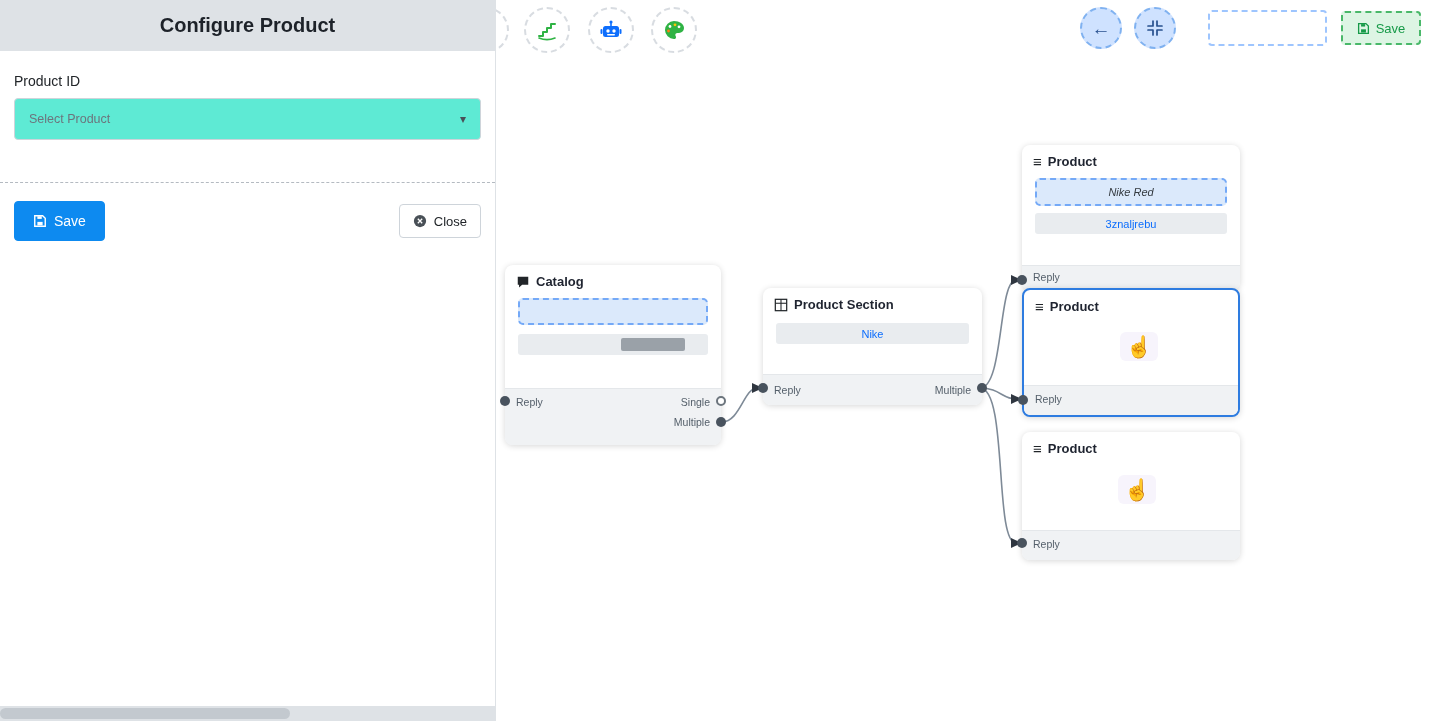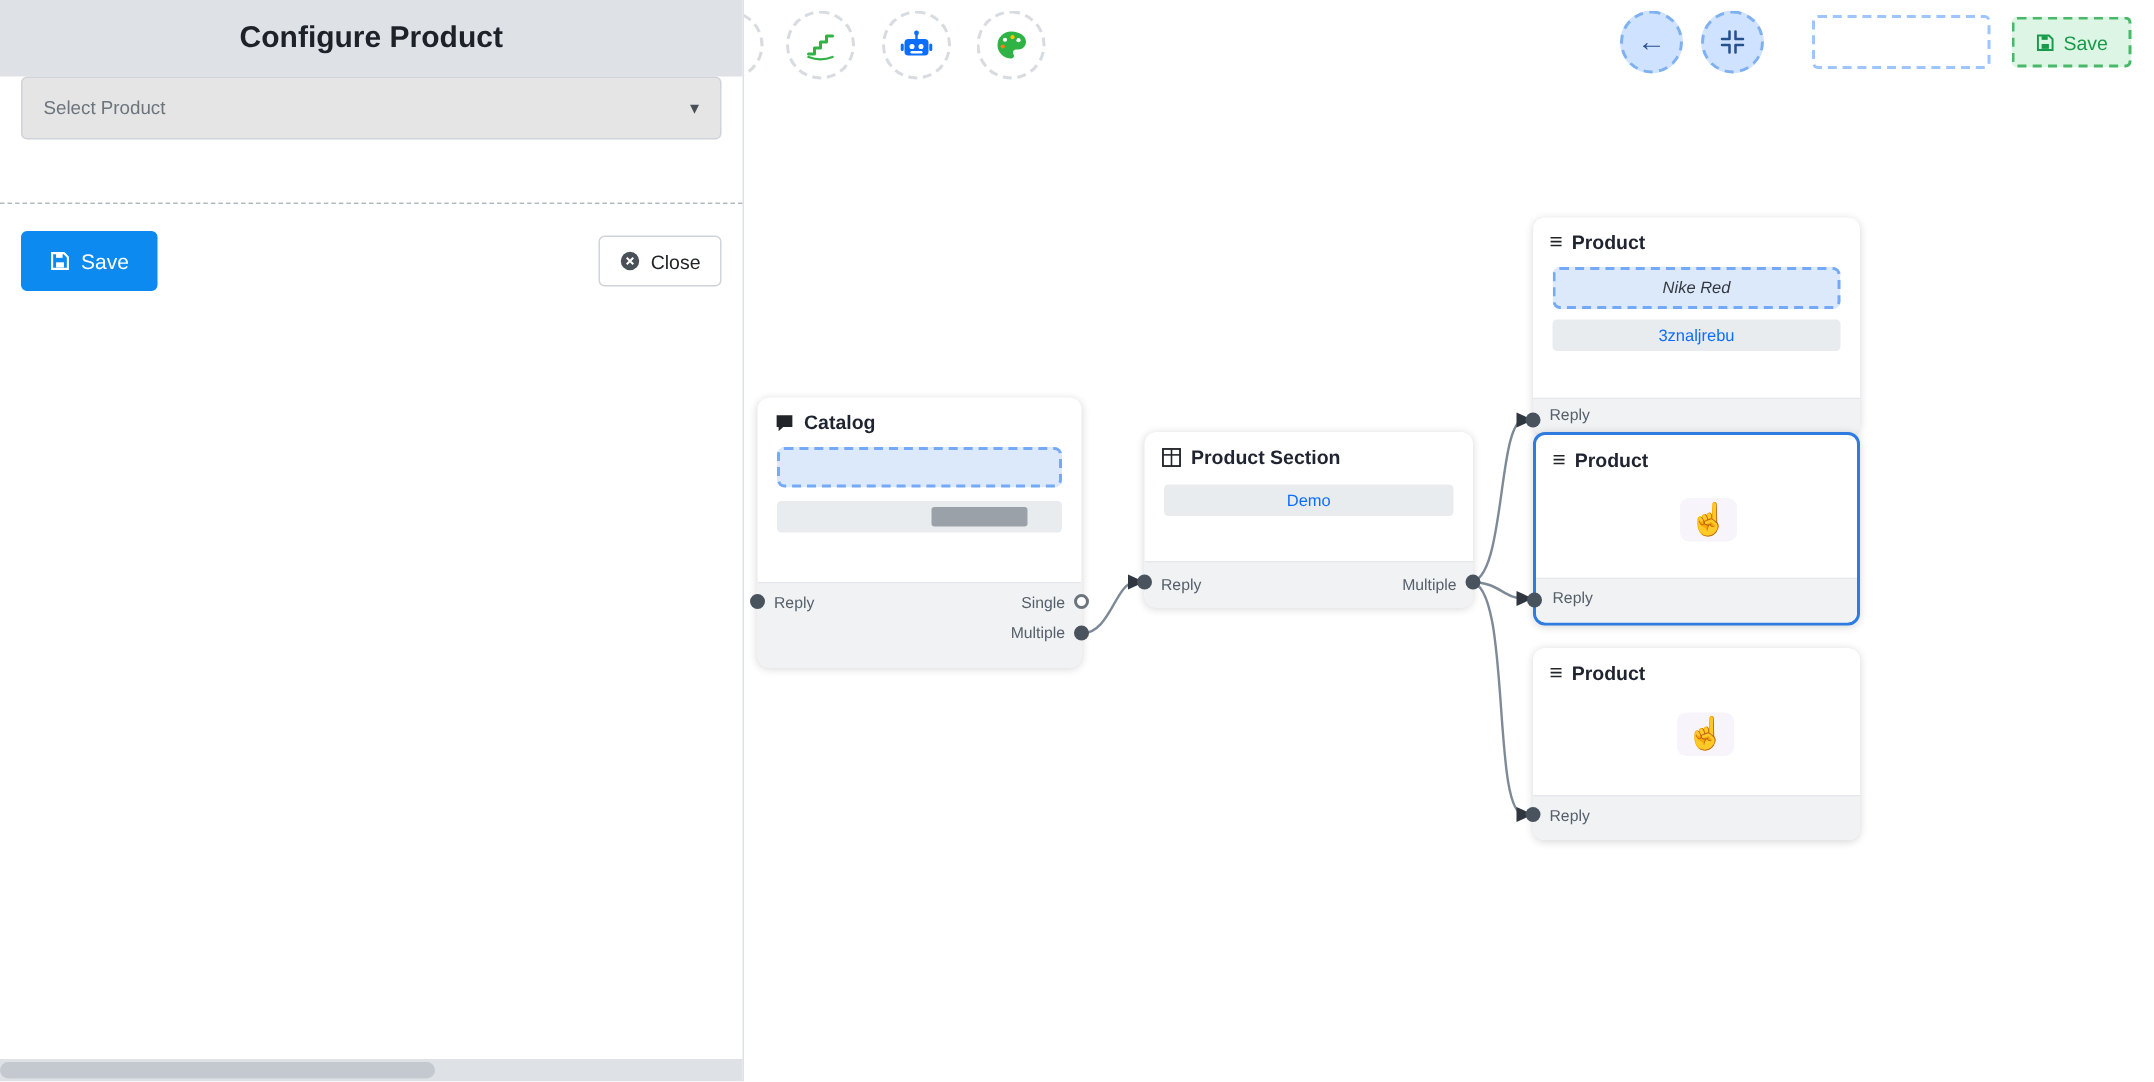--- a/index.html
+++ b/index.html
@@ -9,21 +9,21 @@
 
   
   .left-panel { position:absolute; left:0; top:0; width:496px; height:721px;
     background:#fff; border-right:1px solid #dee2e6; z-index:5; }
   .panel-header { height:51px; background:#dee2e6; display:flex; align-items:center;
     justify-content:center; font-size:20px; font-weight:700; color:#1d2229; }
   .panel-body { padding:0 14px; }
   .field-label { display:block; margin:22px 0 9px; font-size:14px; color:#212529; }
   .select-box { height:42px; border:1px solid #ced4da; border-radius:4px;
     display:flex; align-items:center; justify-content:space-between;
-    padding:0 14px; background:#e5e5e5; cursor:pointer; }
+    padding:0 14px; background:#5eead4; cursor:pointer; }
   .select-box .sel-text { font-size:12.5px; color:#6c757d; }
   .select-box .chev { font-size:12px; color:#495057; }
   .dashed-divider { margin:42px -14px 0; border-top:1px dashed #b4bac1; }
   .panel-actions { margin-top:18px; display:flex; align-items:center; justify-content:space-between; }
   .btn-save-primary { display:inline-flex; align-items:center; gap:7px; height:40px;
     padding:0 18px; background:#0d8af0; color:#fff; border:1px solid #0d8af0;
     border-radius:4px; font-size:14px; cursor:pointer; font-family:inherit; }
   .btn-close { display:inline-flex; align-items:center; gap:7px; height:34px;
     padding:0 13px; background:#fff; color:#212529; border:1px solid #ced4da;
     border-radius:4px; font-size:13px; cursor:pointer; font-family:inherit; }
@@ -84,20 +84,21 @@
   .icon-svg { display:block; }
 </style>
 </head>
 <body>
 
 <div class="page">
 
   <div class="left-panel">
     <div class="panel-header">Configure Product</div>
     <div class="panel-body">
+      <label class="field-label">Product ID</label>
       <div class="select-box">
         <span class="sel-text">Select Product</span>
         <span class="chev">▾</span>
       </div>
       <div class="dashed-divider"></div>
       <div class="panel-actions">
         <button class="btn-save-primary">
           <svg class="icon-svg" width="14" height="14" viewBox="0 0 16 16">
             <path d="M2 2h9l3 3v9H2z" fill="none" stroke="#fff" stroke-width="1.6"></path>
             <rect x="5" y="9" width="6" height="4" fill="#fff"></rect>
@@ -204,21 +205,21 @@
 
     <div class="node" style="left:267px; top:288px; width:219px; height:117px;">
       <div class="node-header">
         <svg class="icon-svg" width="14" height="14" viewBox="0 0 16 16">
           <rect x="1.5" y="1.5" width="13" height="13" fill="none" stroke="#212529" stroke-width="1.4"></rect>
           <line x1="1.5" y1="6" x2="14.5" y2="6" stroke="#212529" stroke-width="1.2"></line>
           <line x1="8" y1="1.5" x2="8" y2="14.5" stroke="#212529" stroke-width="1.2"></line>
         </svg>
         <span>Product Section</span>
       </div>
-      <div class="pill" style="margin-top:2px;">Demo</div>
+      <div class="pill" style="margin-top:2px;">Nike</div>
       <div class="node-footer footer-row" style="height:31px;">
         <span>Reply</span>
         <span>Multiple</span>
       </div>
       <span class="dot" style="left:-5px; top:95px;"></span>
       <span class="dot" style="right:-5px; top:95px;"></span>
     </div>
 
     <div class="node" style="left:526px; top:145px; width:218px; height:145px;">
       <div class="node-header">

